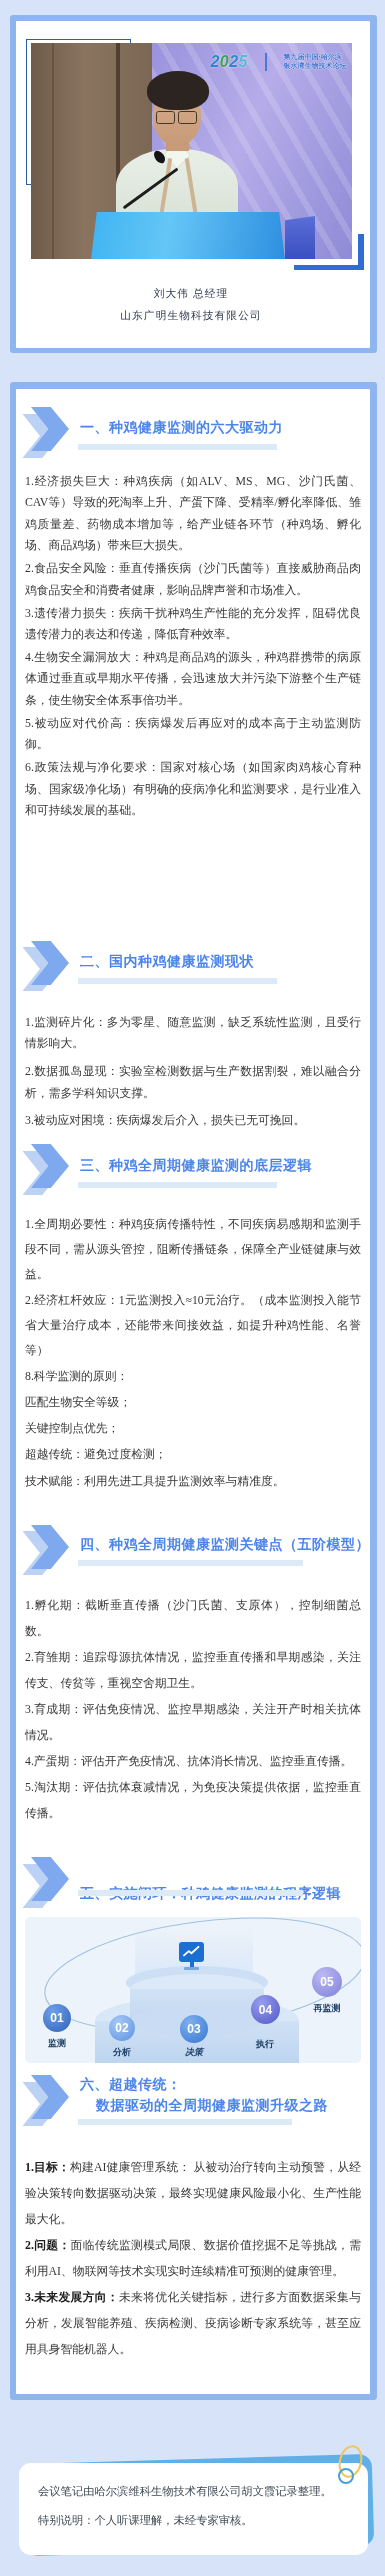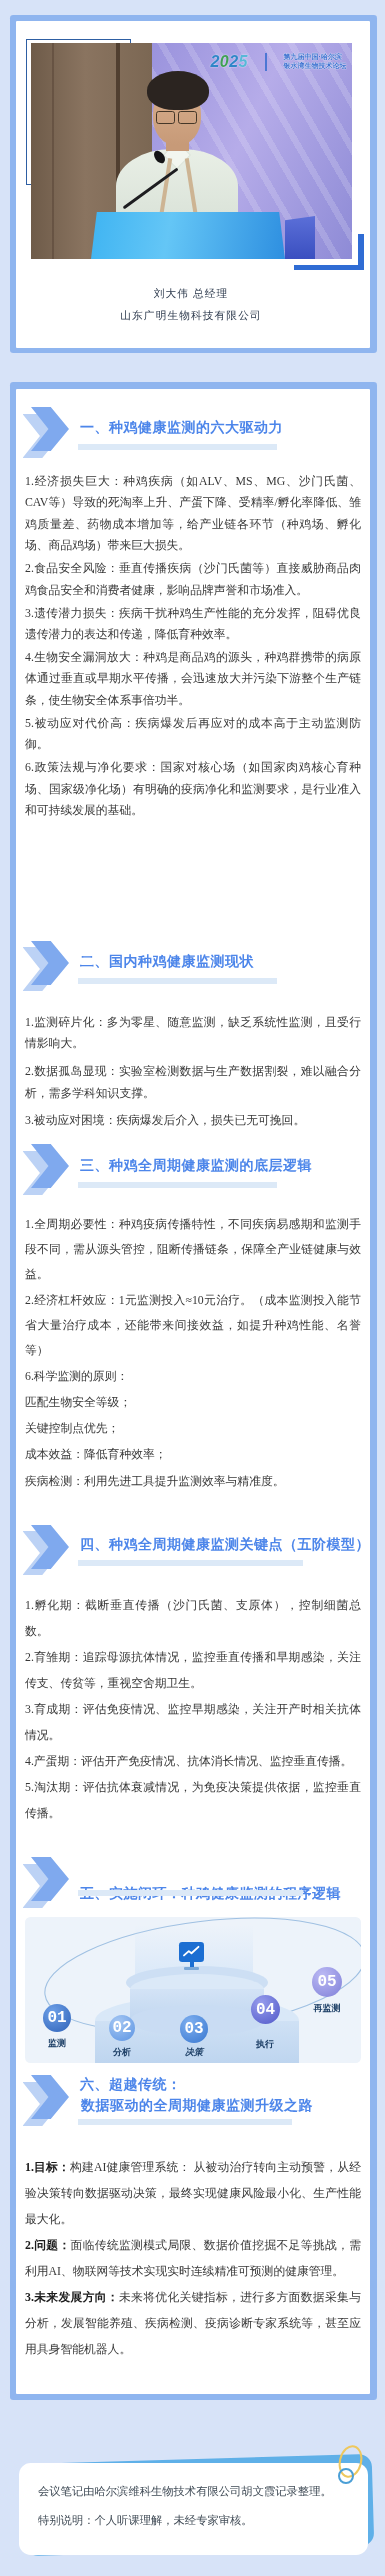--- a/index.html
+++ b/index.html
@@ -55,22 +55,22 @@
   .lh40g p{line-height:21.4px;margin-bottom:6.4px;}
   .lh46 p{line-height:25px;margin-bottom:1.1px;}
   .lh48 p{line-height:26px;}
   .body-text b{color:#1c1c1c;}
   
   .flow-box{background:#edf3fa;border-radius:5.4px;overflow:hidden;}
   .cyl{border-radius:50%;}
   .monitor{background:#1b6ed2;border-radius:3.2px;}
   .mon-stand{background:#1b6ed2;}
   .mon-base{background:#7aa8d8;border-radius:1.1px;}
-  .step-circle{border-radius:50%;color:#ffffff;font-weight:bold;font-size:16px;
-               display:flex;align-items:center;justify-content:center;font-family:Liberation Mono, monospace;}
+  .step-circle{border-radius:50%;color:#ffffff;font-weight:bold;font-size:12px;
+               display:flex;align-items:center;justify-content:center;}
   .step-label{font-weight:bold;font-size:9px;color:#1d3f66;text-align:center;width:48px;}
   .c01{background:radial-gradient(circle at 35% 28%,#6ea0e8,#2f62b8);}
   .c02{background:radial-gradient(circle at 35% 28%,#a6c8f4,#5b93e2);}
   .c03{background:radial-gradient(circle at 35% 28%,#7fb0f0,#3776cf);}
   .c04{background:radial-gradient(circle at 35% 28%,#979ded,#5058c8);}
   .c05{background:radial-gradient(circle at 35% 28%,#bcbaf4,#7f7fd8);}
   
   .foot-blue{background:#5fb0e8;border-radius:13px;transform:rotate(-1.7deg);}
   .foot-card{background:#ffffff;border-radius:11.8px;}
   .ring-yellow{border:2.7px solid #eec85e;border-radius:50%;transform:rotate(14deg);background:transparent;}
@@ -152,25 +152,25 @@
   </div>
 
   <div class="abs chevron chev-back" style="left:22.5px;top:1151px;"></div>
   <div class="abs chevron chev-front" style="left:31px;top:1144px;"></div>
   <div class="abs h-title" style="left:80px;top:1157px;">三、种鸡全周期健康监测的底层逻辑</div>
   <div class="abs h-bar" style="left:78px;top:1182px;width:199px;"></div>
 
   <div class="abs body-text lh46" style="left:25px;top:1212px;">
     <p>1.全周期必要性：种鸡疫病传播特性，不同疾病易感期和监测手段不同，需从源头管控，阻断传播链条，保障全产业链健康与效益。</p>
     <p>2.经济杠杆效应：1元监测投入≈10元治疗。（成本监测投入能节省大量治疗成本，还能带来间接效益，如提升种鸡性能、名誉等）</p>
-    <p>6.科学监测的原则：</p>
+    <p>8.科学监测的原则：</p>
     <p>匹配生物安全等级；</p>
     <p>关键控制点优先；</p>
-    <p>成本效益：降低育种效率；</p>
-    <p>疾病检测：利用先进工具提升监测效率与精准度。</p>
+    <p>超越传统：避免过度检测；</p>
+    <p>技术赋能：利用先进工具提升监测效率与精准度。</p>
   </div>
 
   <div class="abs chevron chev-back" style="left:22.5px;top:1531px;"></div>
   <div class="abs chevron chev-front" style="left:31px;top:1525px;"></div>
   <div class="abs h-title" style="left:80px;top:1536px;">四、种鸡全周期健康监测关键点（五阶模型）</div>
   <div class="abs h-bar" style="left:78px;top:1560px;width:225px;"></div>
 
   <div class="abs body-text lh48" style="left:25px;top:1592px;">
     <p>1.孵化期：截断垂直传播（沙门氏菌、支原体），控制细菌总数。</p>
     <p>2.育雏期：追踪母源抗体情况，监控垂直传播和早期感染，关注传支、传贫等，重视空舍期卫生。</p>
@@ -222,21 +222,21 @@
     <div class="abs step-label" style="left:216px;top:113px;margin-top:8px;">执行</div>
     <div class="abs step-circle c05" style="left:287px;top:50px;width:30px;height:30px;">
         <span>05</span>
       </div>
     <div class="abs step-label" style="left:278px;top:85px;">再监测</div>
   </div>
 
   <div class="abs chevron chev-back" style="left:22.5px;top:2082px;"></div>
   <div class="abs chevron chev-front" style="left:31px;top:2075px;"></div>
   <div class="abs h-title" style="left:80px;top:2076px;">六、超越传统：</div>
-  <div class="abs h-title" style="left:81px;top:2097px;">数据驱动的全周期健康监测升级之路</div>
+  <div class="abs h-title" style="left:96px;top:2097px;">数据驱动的全周期健康监测升级之路</div>
   <div class="abs h-bar" style="left:78px;top:2119px;width:214px;"></div>
 
   <div class="abs body-text lh48" style="left:25px;top:2154px;">
     <p><b>1.目标：</b><span>构建AI健康管理系统：  从被动治疗转向主动预警，从经验决策转向数据驱动决策，最终实现健康风险最小化、生产性能最大化。</span></p>
     <p><b>2.问题：</b><span>面临传统监测模式局限、数据价值挖掘不足等挑战，需利用AI、物联网等技术实现实时连续精准可预测的健康管理。</span></p>
     <p><b>3.未来发展方向：</b><span>未来将优化关键指标，进行多方面数据采集与分析，发展智能养殖、疾病检测、疫病诊断专家系统等，甚至应用具身智能机器人。</span></p>
   </div>
 
   <div class="abs foot-blue" style="left:23.6px;top:2459px;width:349px;height:92px;"></div>
   <div class="abs foot-card" style="left:19.3px;top:2463px;width:349px;height:92px;"></div>

